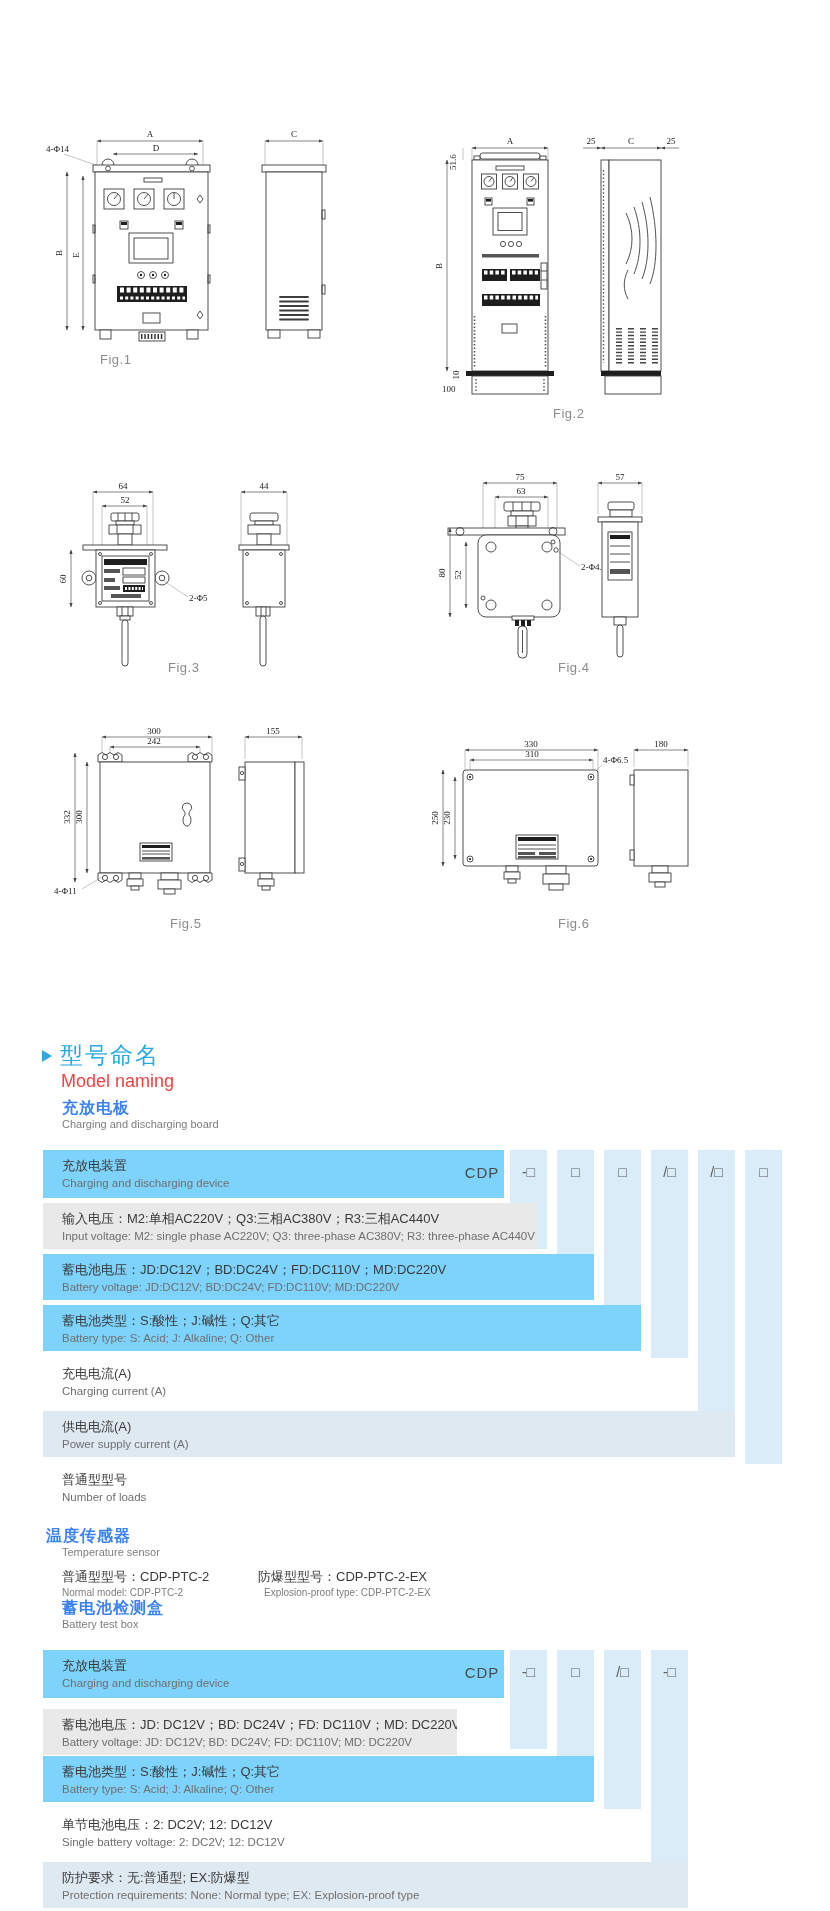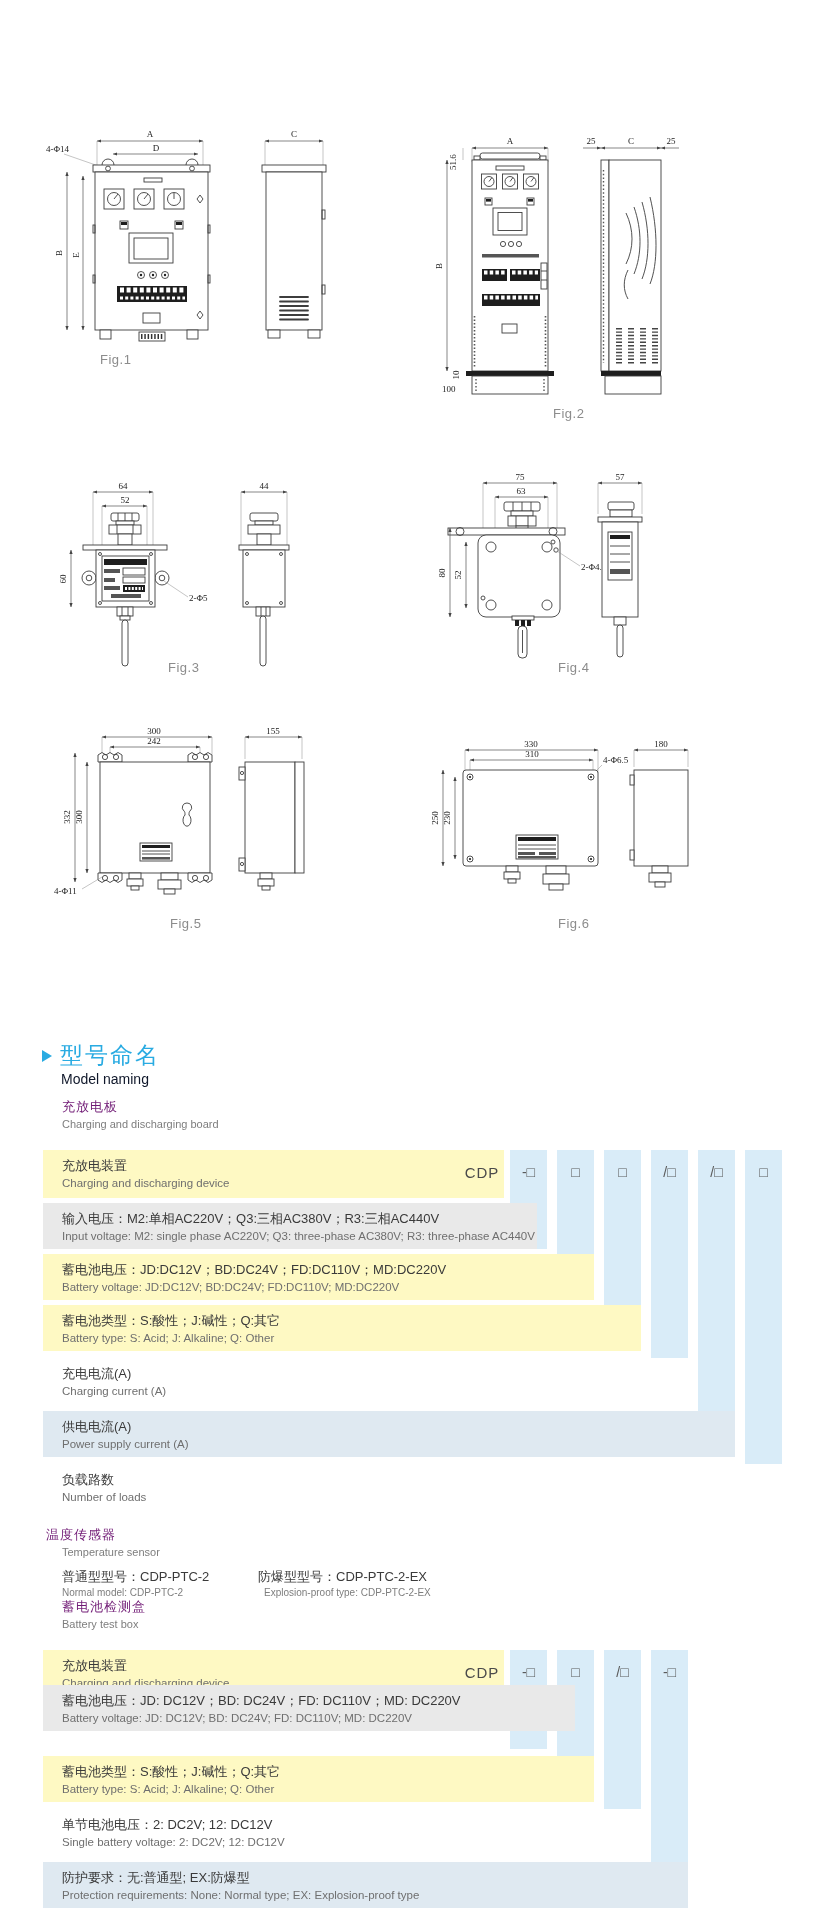--- a/index.html
+++ b/index.html
@@ -11,31 +11,31 @@
 .ln{fill:none;stroke:#3d3d3d;stroke-width:0.9}
 .ol{fill:#fff;stroke:#3d3d3d;stroke-width:0.9}
 .thin{fill:none;stroke:#8a8a8a;stroke-width:0.5}
 .dk{fill:#1e1e1e;stroke:none}
 .gy{fill:#555;stroke:none}
 .dim{fill:none;stroke:#555;stroke-width:0.7}
 text.d{font-family:"Liberation Serif","DejaVu Serif",serif;font-size:9px;fill:#222}
 .cap{position:absolute;font-size:13px;color:#8c8c8c;letter-spacing:.5px}
 .sec-arrow{position:absolute;left:42px;top:1050px;width:0;height:0;border-left:10px solid #29abe2;border-top:6px solid transparent;border-bottom:6px solid transparent}
 .h-zh{position:absolute;left:60px;top:1040px;color:#29abe2;font-size:23px;letter-spacing:2px}
-.h-en{position:absolute;left:61px;top:1071px;color:#0f172a;font-size:14px}
-.s-zh{position:absolute;color:#701a75;font-size:13px;font-weight:normal;letter-spacing:1px}
+.h-en{position:absolute;left:61px;top:1071px;color:#ef4444;font-size:18px}
+.s-zh{position:absolute;color:#3b82f6;font-size:16px;font-weight:bold;letter-spacing:1px}
 .s-en{position:absolute;color:#7e7e7e;font-size:11px}
 .m-zh{position:absolute;color:#3a3a3a;font-size:13px}
 .m-en{position:absolute;color:#7e7e7e;font-size:10px}
 .tbl{position:absolute}
 .band{position:absolute;top:0;width:37px;background:#d9ecf8}
 .trow{position:absolute;left:0;padding:6px 0 0 19px;overflow:hidden}
 .trow .zh{font-size:13px;color:#3a3a3a;line-height:19px;white-space:nowrap}
 .trow .en{font-size:11.5px;color:#6f6f6f;line-height:16px;white-space:nowrap}
-.bg-blue{background:#fef9c3}
+.bg-blue{background:#7dd3fc}
 .bg-gray{background:#e9e9e9}
 .bg-bgray{background:#dfe9f1}
 .bg-white{background:#ffffff}
 .code{position:absolute;top:14px;font-size:14px;color:#5a5a5a;text-align:center;width:37px}
 .cdp{position:absolute;top:14px;left:415px;width:48px;font-size:15px;color:#4a4a4a;letter-spacing:1px;text-align:center}
 </style>
 </head>
 <body>
 
 <div id="page">
@@ -537,21 +537,21 @@
     </div>
     <div class="trow bg-bgray" style="top:261px;height:46px;width:692px">
       <div class="zh">供电电流(A)</div>
       <div class="en">Power supply current (A)</div>
     </div>
     <div class="trow bg-white" style="top:208px;height:46px;width:645px">
       <div class="zh">充电电流(A)</div>
       <div class="en">Charging current (A)</div>
     </div>
     <div class="trow bg-white" style="top:314px;height:46px;width:739px">
-      <div class="zh">负载路数</div>
+      <div class="zh">普通型型号</div>
       <div class="en">Number of loads</div>
     </div>
 
     <div class="cdp">CDP</div>
     <div class="code" style="left:467px">-□</div>
     <div class="code" style="left:514px">□</div>
     <div class="code" style="left:561px">□</div>
     <div class="code" style="left:608px">/□</div>
     <div class="code" style="left:655px">/□</div>
     <div class="code" style="left:702px">□</div>
@@ -570,21 +570,21 @@
   <div class="tbl" style="left:43px;top:1650px;width:645px;height:258px">
     <div class="band" style="left:467px;height:99px"></div>
     <div class="band" style="left:514px;height:152px"></div>
     <div class="band" style="left:561px;height:205px"></div>
     <div class="band" style="left:608px;height:258px"></div>
 
     <div class="trow bg-blue" style="top:0;height:48px;width:461px">
       <div class="zh">充放电装置</div>
       <div class="en">Charging and discharging device</div>
     </div>
-    <div class="trow bg-gray" style="top:35px;height:46px;width:532px">
+    <div class="trow bg-gray" style="top:59px;height:46px;width:414px">
       <div class="zh">蓄电池电压：JD: DC12V；BD: DC24V；FD: DC110V；MD: DC220V</div>
       <div class="en">Battery voltage: JD: DC12V; BD: DC24V; FD: DC110V; MD: DC220V</div>
     </div>
     <div class="trow bg-blue" style="top:106px;height:46px;width:551px">
       <div class="zh">蓄电池类型：S:酸性；J:碱性；Q:其它</div>
       <div class="en">Battery type: S: Acid; J: Alkaline; Q: Other</div>
     </div>
     <div class="trow bg-white" style="top:159px;height:46px;width:598px">
       <div class="zh">单节电池电压：2: DC2V; 12: DC12V</div>
       <div class="en">Single battery voltage:  2: DC2V; 12: DC12V</div>

